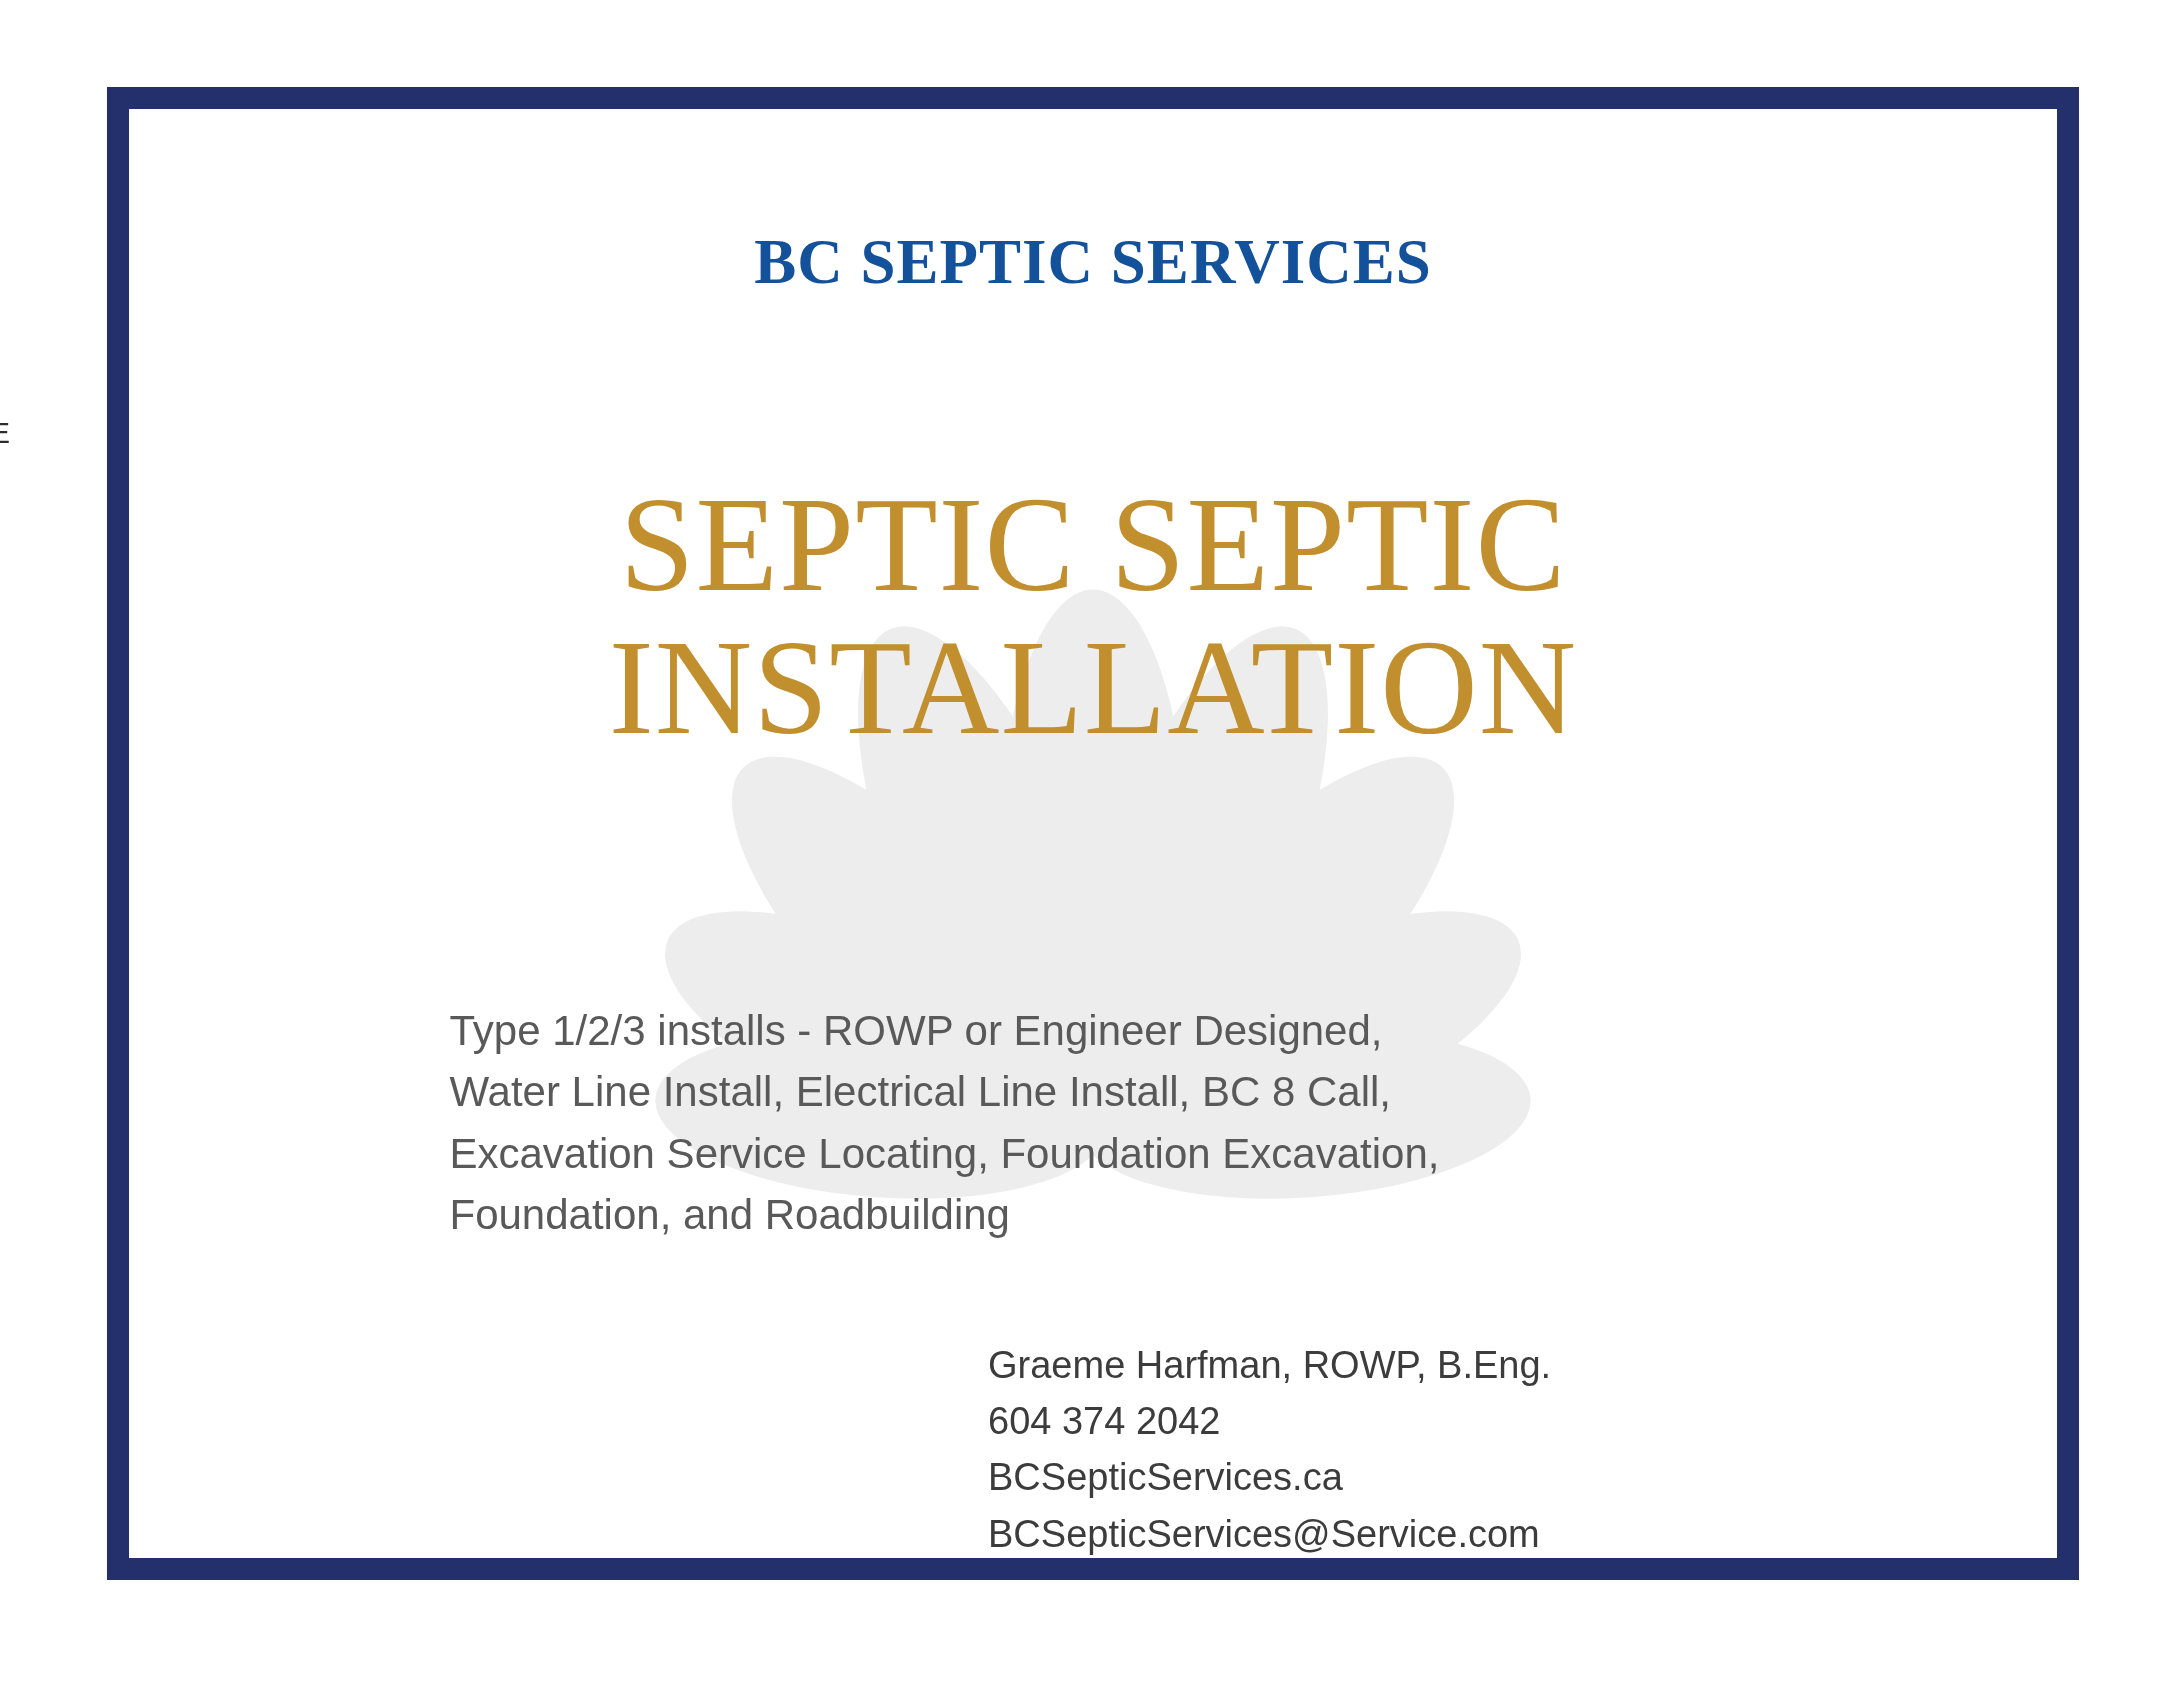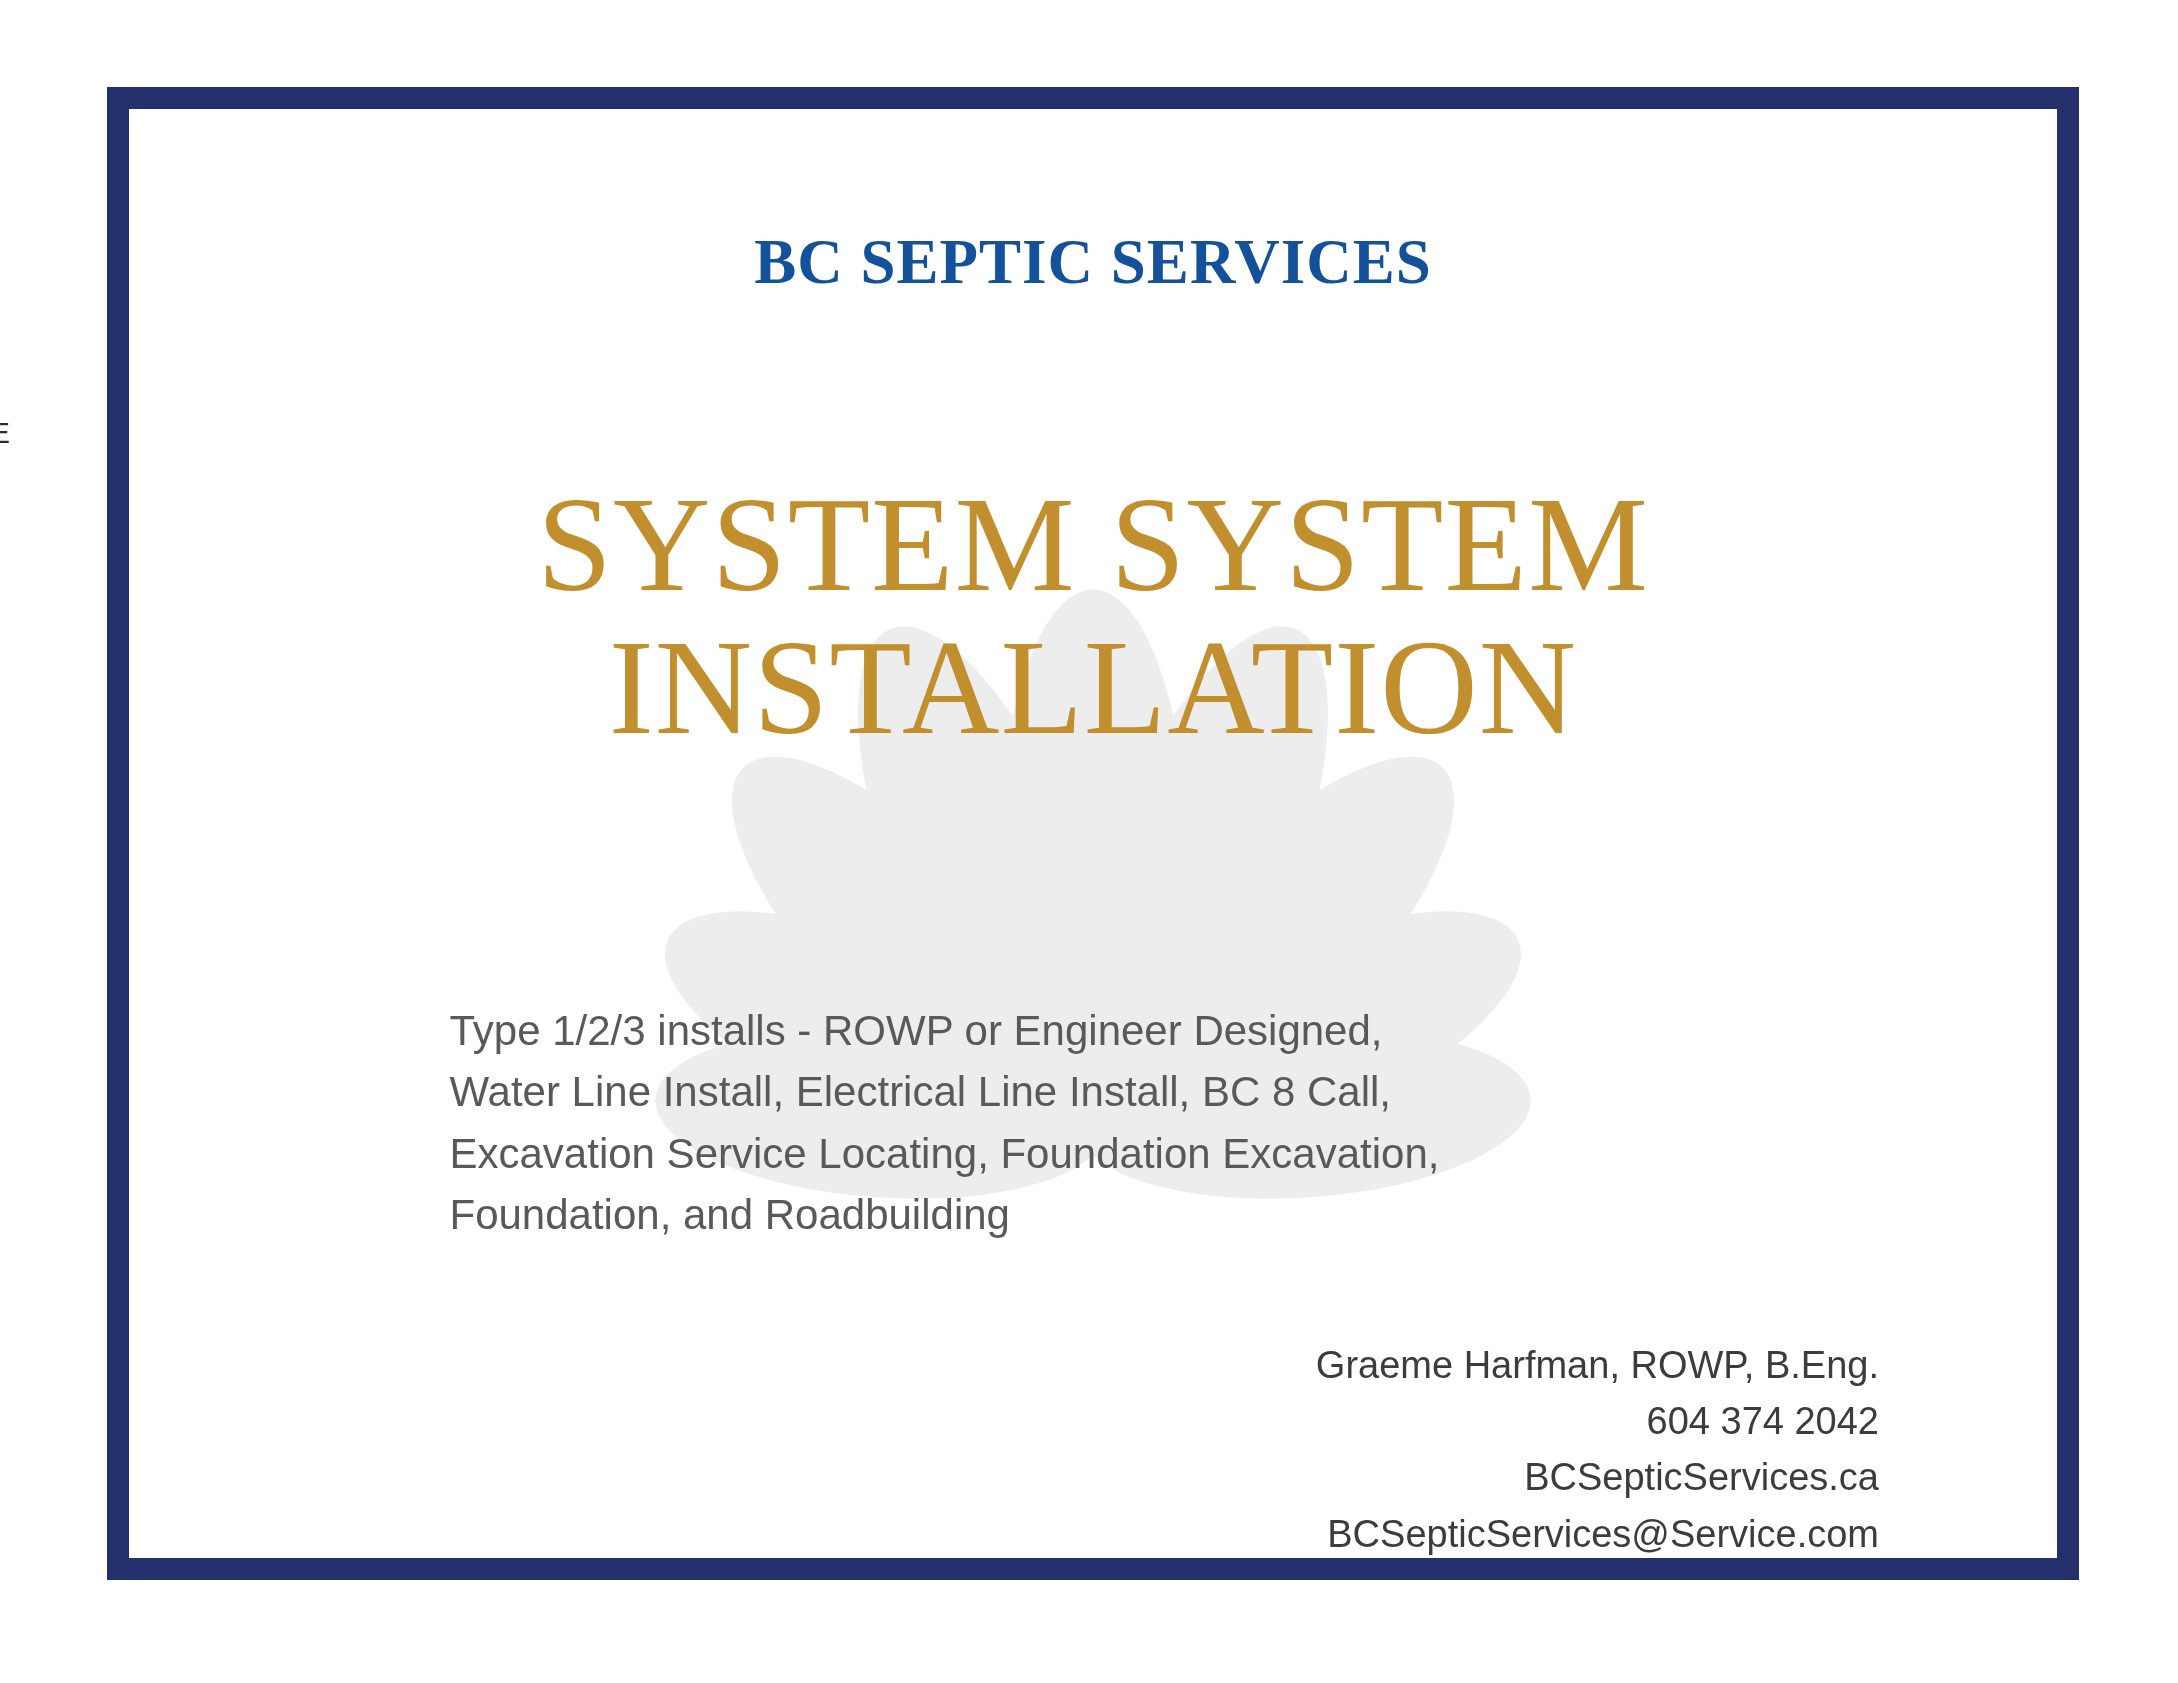--- a/index.html
+++ b/index.html
@@ -117,21 +117,21 @@
     line-height: 1.46;
     color: #595959;
   }
   .subtext .line { display: block; }
 
   .contact {
     position: absolute;
     top: 1228px;
     right: 178px;
     width: 891px;
-    text-align: right;
+    text-align: left;
     font-family: "Liberation Sans", sans-serif;
     font-size: 38px;
     line-height: 1.48;
     color: #3c3c3c;
   }
   .contact .line { display: block; }
 </style>
 </head>
 <body>
 
@@ -157,21 +157,21 @@
             </g>
           </g>
         </svg>
       </div>
 
       <div class="content">
 
         <div class="company-name">BC SEPTIC SERVICES</div>
 
         <div class="headline">
-          <div>SYSTEM SYSTEM</div>
+          <div>SEPTIC SEPTIC</div>
           <div>INSTALLATION</div>
         </div>
 
         <div class="subtext">
           <span class="line">Type 1/2/3 installs - ROWP or Engineer Designed,</span>
           <span class="line">Water Line Install, Electrical Line Install, BC 8 Call,</span>
           <span class="line">Excavation Service Locating, Foundation Excavation,</span>
           <span class="line">Foundation, and Roadbuilding</span>
         </div>
 

